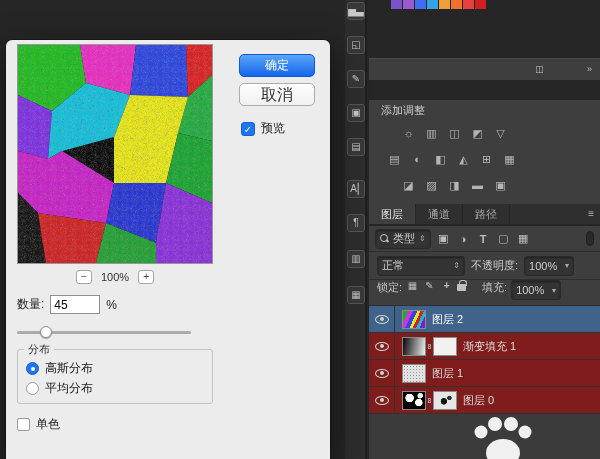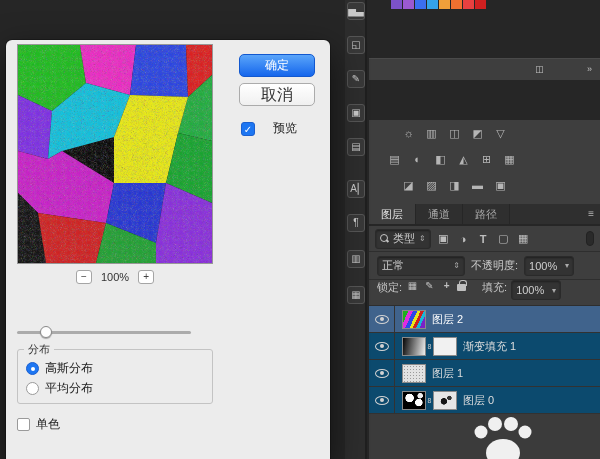--- a/index.html
+++ b/index.html
@@ -46,21 +46,21 @@
   .lab { color:#c9c9c9; font-size:11px; }
   .val-dd { width:50px; justify-content:space-between; }
 
   .lock-row { display:flex; height:26px; padding:0 8px; gap:4px; border-bottom:1px solid #2e2e2e; }
   .l-ic { color:#c0c0c0; font-size:10px; width:13px; text-align:center; }
   .ilock { position:relative; width:9px; height:11px; }
   .ilock::before { content:""; position:absolute; left:1.5px; top:0; width:6px; height:5px; border:1.3px solid #c0c0c0; border-bottom:none; border-radius:3px 3px 0 0; }
   .ilock::after { content:""; position:absolute; left:0; top:4px; width:9px; height:7px; background:#c0c0c0; border-radius:1px; }
 
   .layer-list { position:absolute; left:0; top:306px; width:231px; height:153px; background:#3b3b3b; }
-  .lrow { display:flex; align-items:center; height:27px; border-bottom:1px solid #323232; background:#0c4a6e; }
+  .lrow { display:flex; align-items:center; height:27px; border-bottom:1px solid #323232; background:#7f1d1d; }
   .lrow.sel { background:#40638c; }
   .eye-cell { width:26px; align-self:stretch; border-right:1px solid #323232; display:flex; align-items:center; justify-content:center; }
   .eye { position:relative; width:14px; height:9px; border:1px solid #d2d2d2; border-radius:50%; }
   .eye::after { content:""; position:absolute; left:4px; top:1.5px; width:4px; height:4px; border-radius:50%; background:#d2d2d2; }
   .thumb { width:24px; height:19px; border:1px solid #8a8a8a; margin-left:7px; flex:0 0 auto; }
   .link-ic { width:7px; text-align:center; color:#cfcfcf; font-size:7px; flex:0 0 auto; }
   .lname { margin-left:6px; font-size:11px; color:#dedede; white-space:nowrap; }
   .lrow.sel .lname { color:#fff; }
 
   .t-noise { background:linear-gradient(115deg,#1db01d 0 5px,#e02ce0 5px 9px,#2c48e8 9px 13px,#e8e81c 13px 16px,#d02020 16px 19px,#19b8d8 19px 22px,#7a22c8 22px); }
@@ -99,21 +99,21 @@
   .radio.on::after { content:""; position:absolute; left:4px; top:4px; width:4px; height:4px; background:#fff; border-radius:50%; }
   .radio-lbl { font-size:12px; color:#222; }
 
   .mono-row { position:absolute; left:11px; top:376px; display:flex; align-items:center; gap:6px; }
   .cb { width:13px; height:13px; background:#fff; border:1px solid #9a9a9a; border-radius:2px; }
 
   .btn-ok { position:absolute; left:233px; top:14px; width:76px; height:23px; background:linear-gradient(#5aa5fa,#1566ec); border:1px solid #1258cf; border-radius:5px; color:#fff; font-size:12px; line-height:21px; text-align:center; }
   .btn-cancel { position:absolute; left:233px; top:43px; width:76px; height:23px; background:linear-gradient(#ffffff,#f0f0f0); border:1px solid #ababab; border-radius:5px; color:#333; font-size:16px; line-height:21px; text-align:center; }
   .prev-row { position:absolute; left:235px; top:80px; display:flex; align-items:center; gap:6px; }
   .cb-on { width:14px; height:14px; background:var(--accent,#1d76f2); border:1px solid #1a5fd0; border-radius:3px; color:#fff; font-size:10px; line-height:13px; text-align:center; }
-  .prev-lbl { font-size:12px; color:#222;margin-left:12px; }
+  .prev-lbl { font-size:12px; color:#222; }
 </style>
 </head>
 <body>
 
 <div class="screen">
 
   <div class="icon-strip">
     <div class="strip-ic" style="top:2px">▅▃</div>
     <div class="strip-ic" style="top:36px">◱</div>
     <div class="strip-ic" style="top:70px">✎</div>
@@ -136,20 +136,21 @@
         <div class="sw" style="background: rgb(240, 112, 48);"></div>
         <div class="sw" style="background: rgb(232, 64, 64);"></div>
         <div class="sw" style="background: rgb(208, 32, 32);"></div>
       </div>
 
     <div class="panel-hdr">
       <span class="hdr-ic" style="left:166px">◫</span>
       <span class="hdr-ic" style="right:8px">»</span>
     </div>
 
+    <div class="adj-head">添加调整</div>
     <div class="adj-rows">
       <div class="adj-row r1">
         <span class="adj-ic">☼</span>
         <span class="adj-ic">▥</span>
         <span class="adj-ic">◫</span>
         <span class="adj-ic">◩</span>
         <span class="adj-ic">▽</span>
       </div>
       <div class="adj-row r2">
         <span class="adj-ic">▤</span>
@@ -291,20 +292,25 @@
           <rect width="194" height="218" filter="url(#grain)" opacity="0.55"></rect>
         </svg>
       </div>
 
       <div class="zoom-row">
         <span class="zbtn">−</span>
         <span class="zlevel">100%</span>
         <span class="zbtn">+</span>
       </div>
 
+      <div class="amount-row">
+        <label>数量:</label>
+        <input class="amount-input" value="45" style="">
+        <span class="pct">%</span>
+      </div>
 
       <div class="slider">
         <div class="track"></div>
         <div class="thumbk"></div>
       </div>
 
       <fieldset class="dist">
         <legend>分布</legend>
         <div class="radio-row">
           <span class="radio on"></span>

